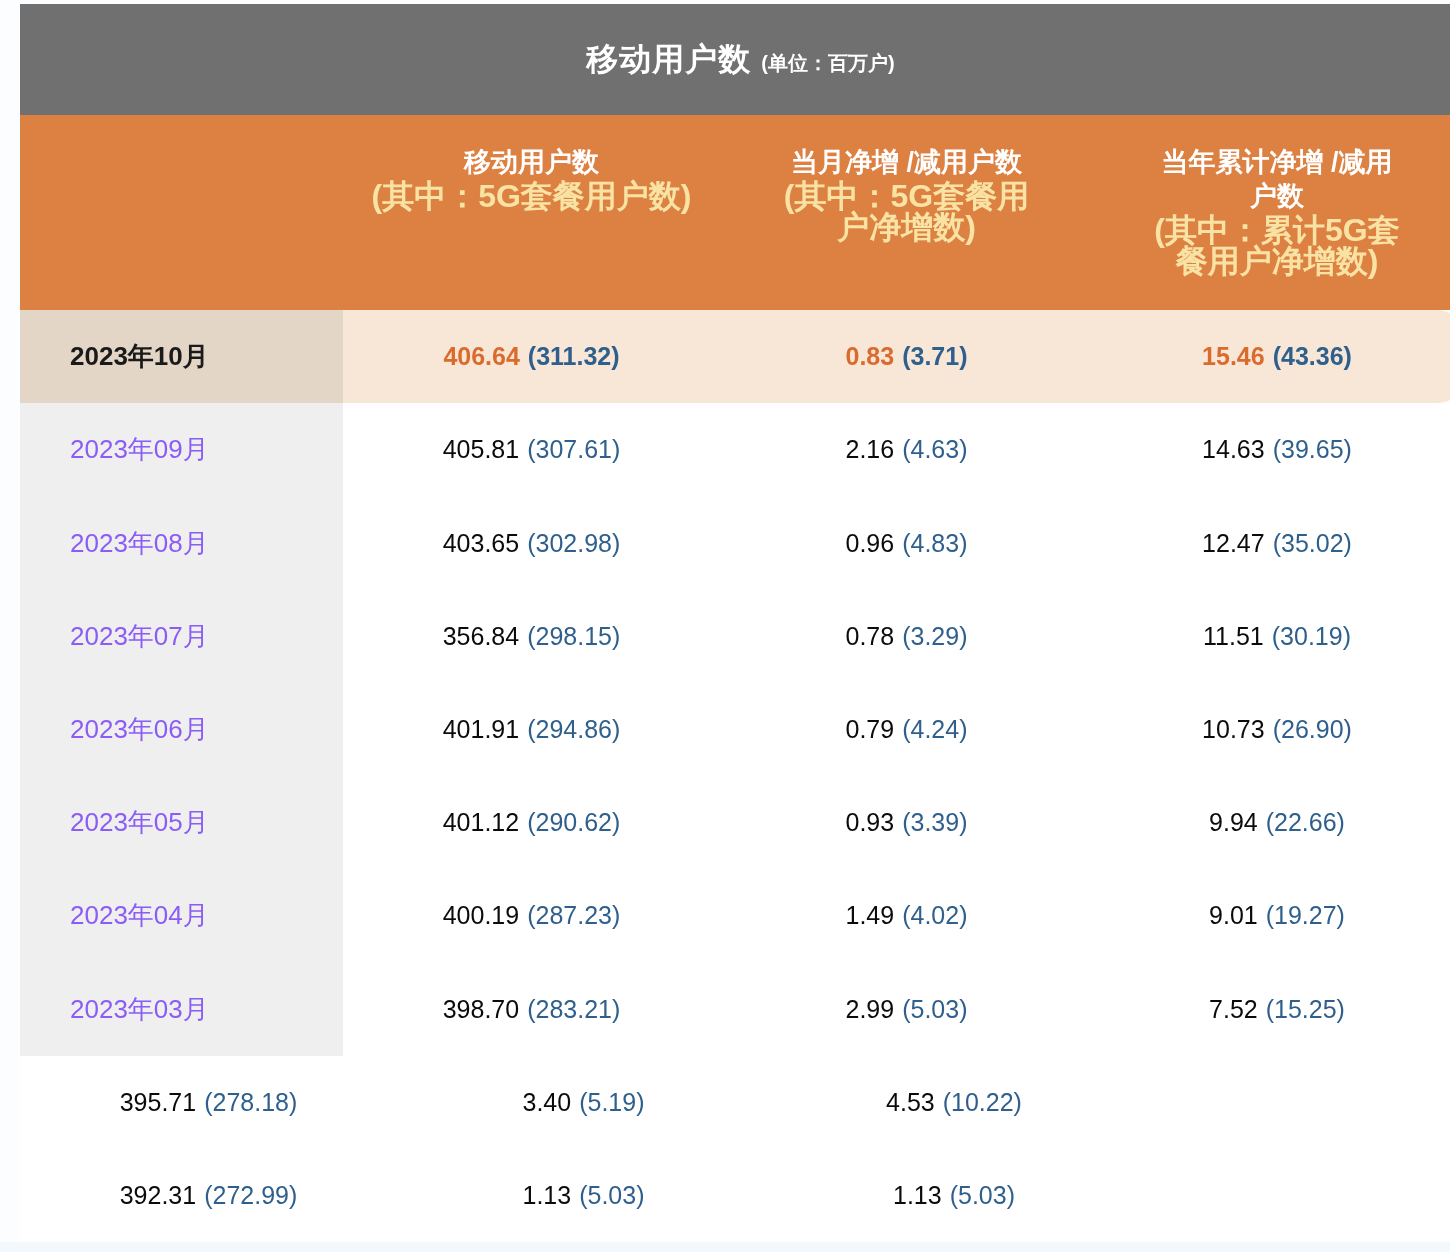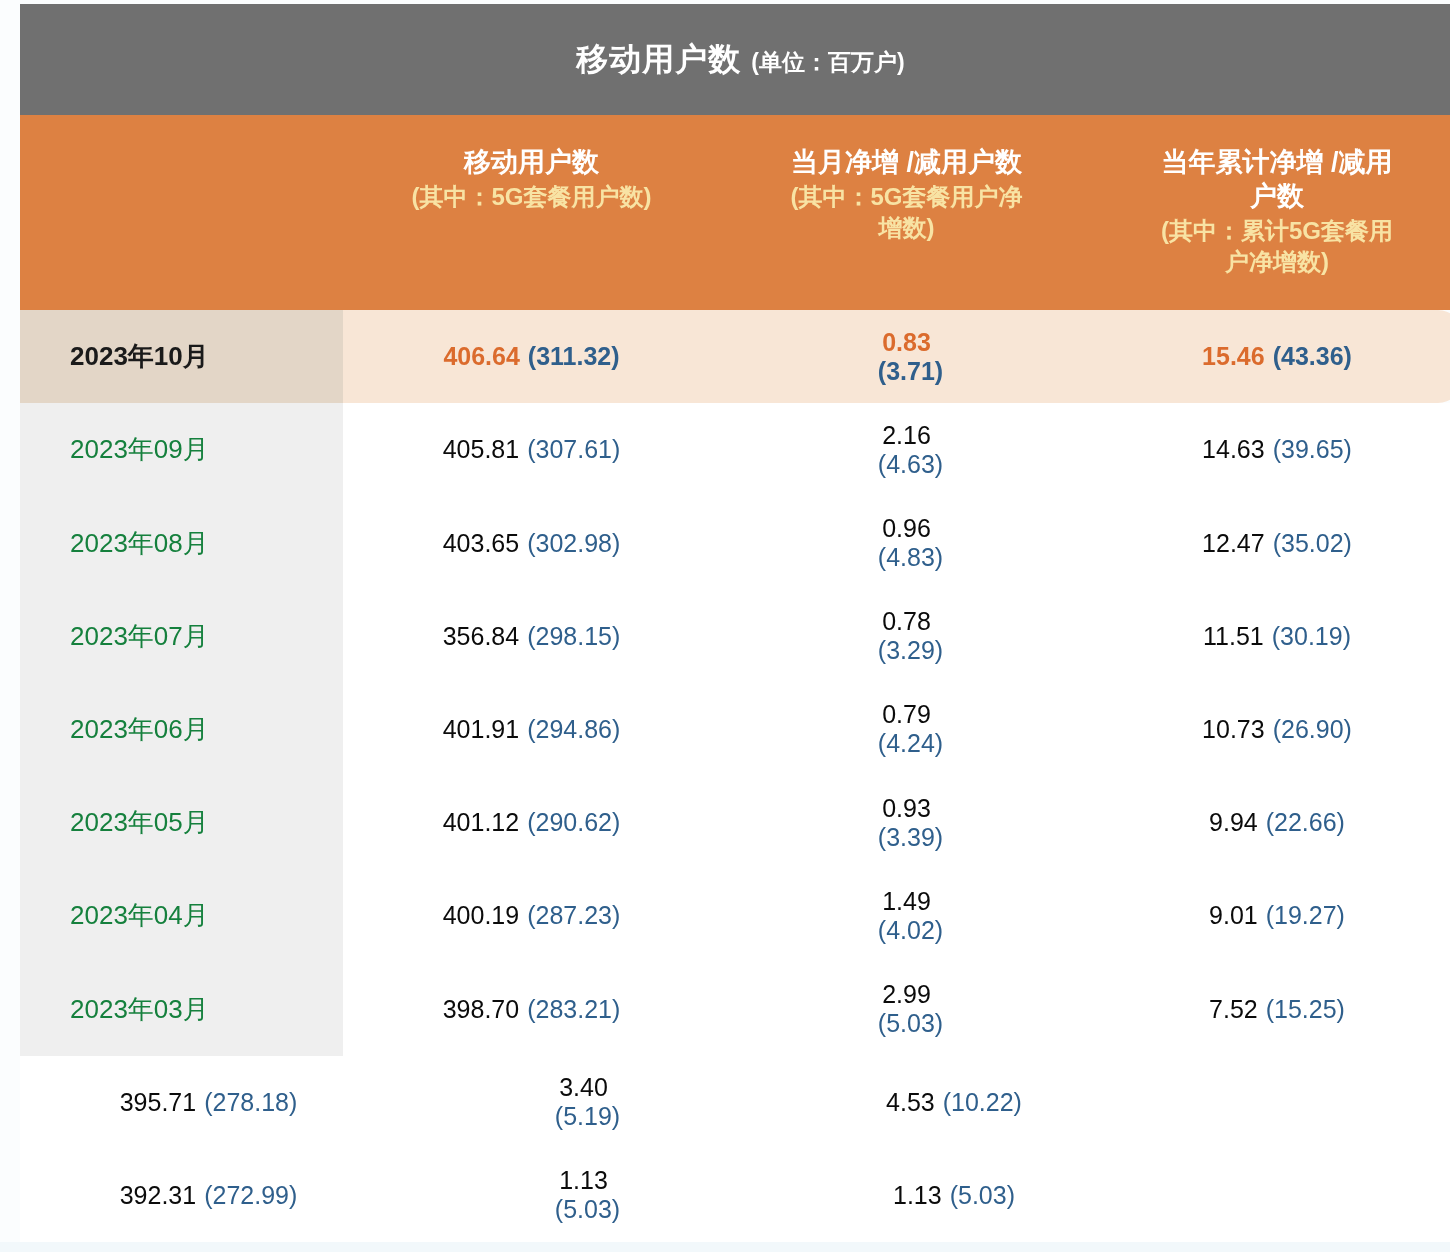--- a/index.html
+++ b/index.html
@@ -12,52 +12,52 @@
   }
   .content { position:absolute; left:20px; top:4px; width:1441px; }
 
   
   .titlebar {
     height:111px; background:#707070;
     display:flex; justify-content:center; align-items:center;
   }
   .titlebar .inner { display:flex; align-items:baseline; gap:10px; }
   .title-main { color:#FFFFFF; font-size:32px; font-weight:700; letter-spacing:1px; }
-  .title-unit { color:#FFFFFF; font-size:23px; font-weight:700; }
+  .title-unit { color:#FFFFFF; font-size:20px; font-weight:700; }
 
   
   .header-row { height:195px; background:#DD8142; display:flex; }
   .hcell { padding-top:30px; text-align:center; }
   .hc1 { width:323px; }
   .hc2 { width:377px; }
   .hc3 { width:373px; }
   .hc4 { width:368px; }
   .h-main {
     color:#FFFFFF; font-size:27px; font-weight:700; line-height:34px;
     margin:0 auto;
   }
   .hc4 .h-main { max-width:252px; }
   .h-sub {
-    color:#F8E3A4; font-size:24px; font-weight:700; line-height:31px;
+    color:#F8E3A4; font-size:32px; font-weight:700; line-height:31px;
     margin:2px auto 0;
   }
   .hc3 .h-sub { max-width:252px; }
   .hc4 .h-sub { max-width:252px; }
 
   
   .rows { display:flex; flex-direction:column; height:932px; }
   .row { flex:1 1 0; display:flex; align-items:stretch; background:#FFFFFF; }
   .cell { display:flex; align-items:center; }
   .cell-month {
     width:323px; background:#EFEFEF; padding-left:50px;
-    font-size:26px; color:#15803d;
+    font-size:26px; color:#8b5cf6;
   }
   .cell-val { justify-content:center; font-size:25px; color:#0B0B0B; }
   .cv2 { width:377px; }
-  .cv3 { width:373px;flex-direction:column; }
+  .cv3 { width:373px; }
   .cv4 { width:368px; }
   .paren { color:#2F5F8C; margin-left:8px; }
 
   
   .row.hl { background:#F8E6D6;border-radius:23px; }
   .row.hl .cell-month { background:#E3D6C7; font-weight:700; color:#1A1A1A; }
   .row.hl .mainval { color:#DB6B2D; font-weight:700; }
   .row.hl .paren { font-weight:700; }
 
   

